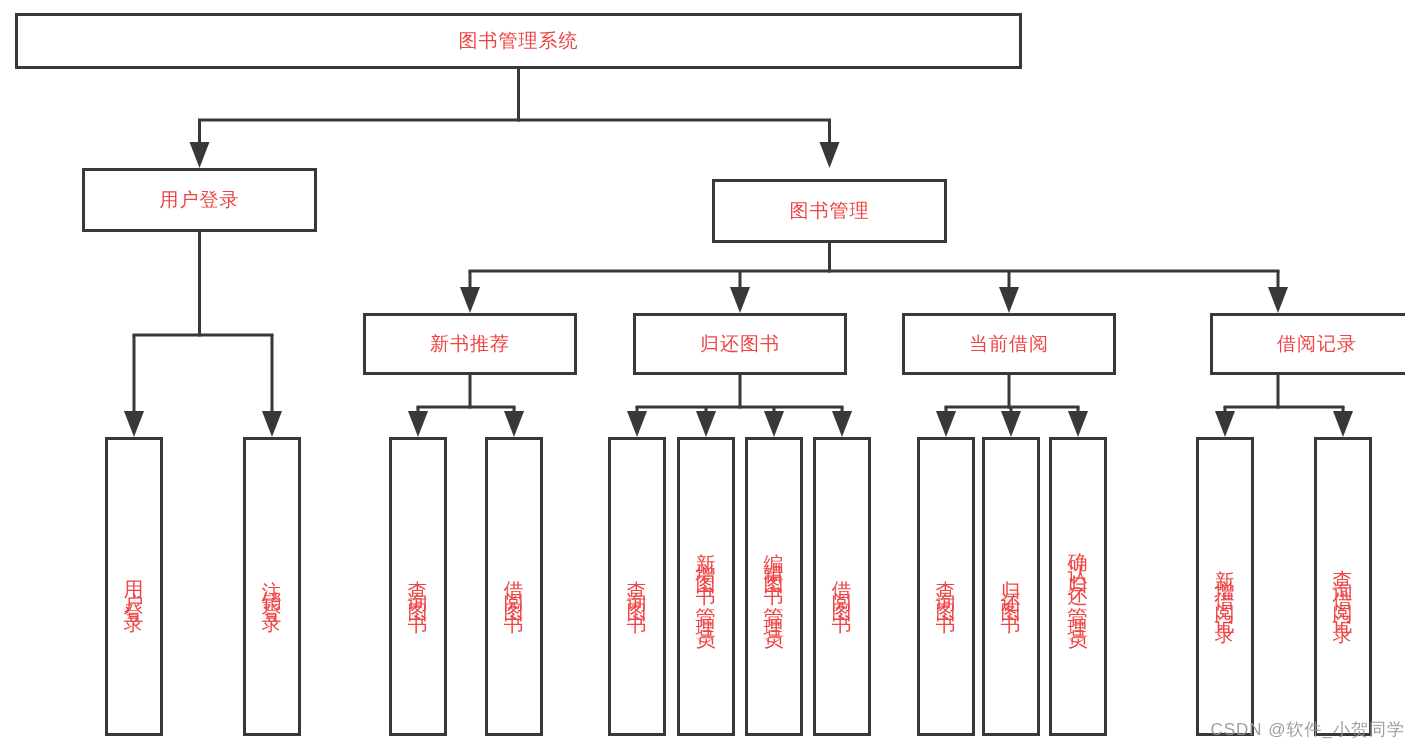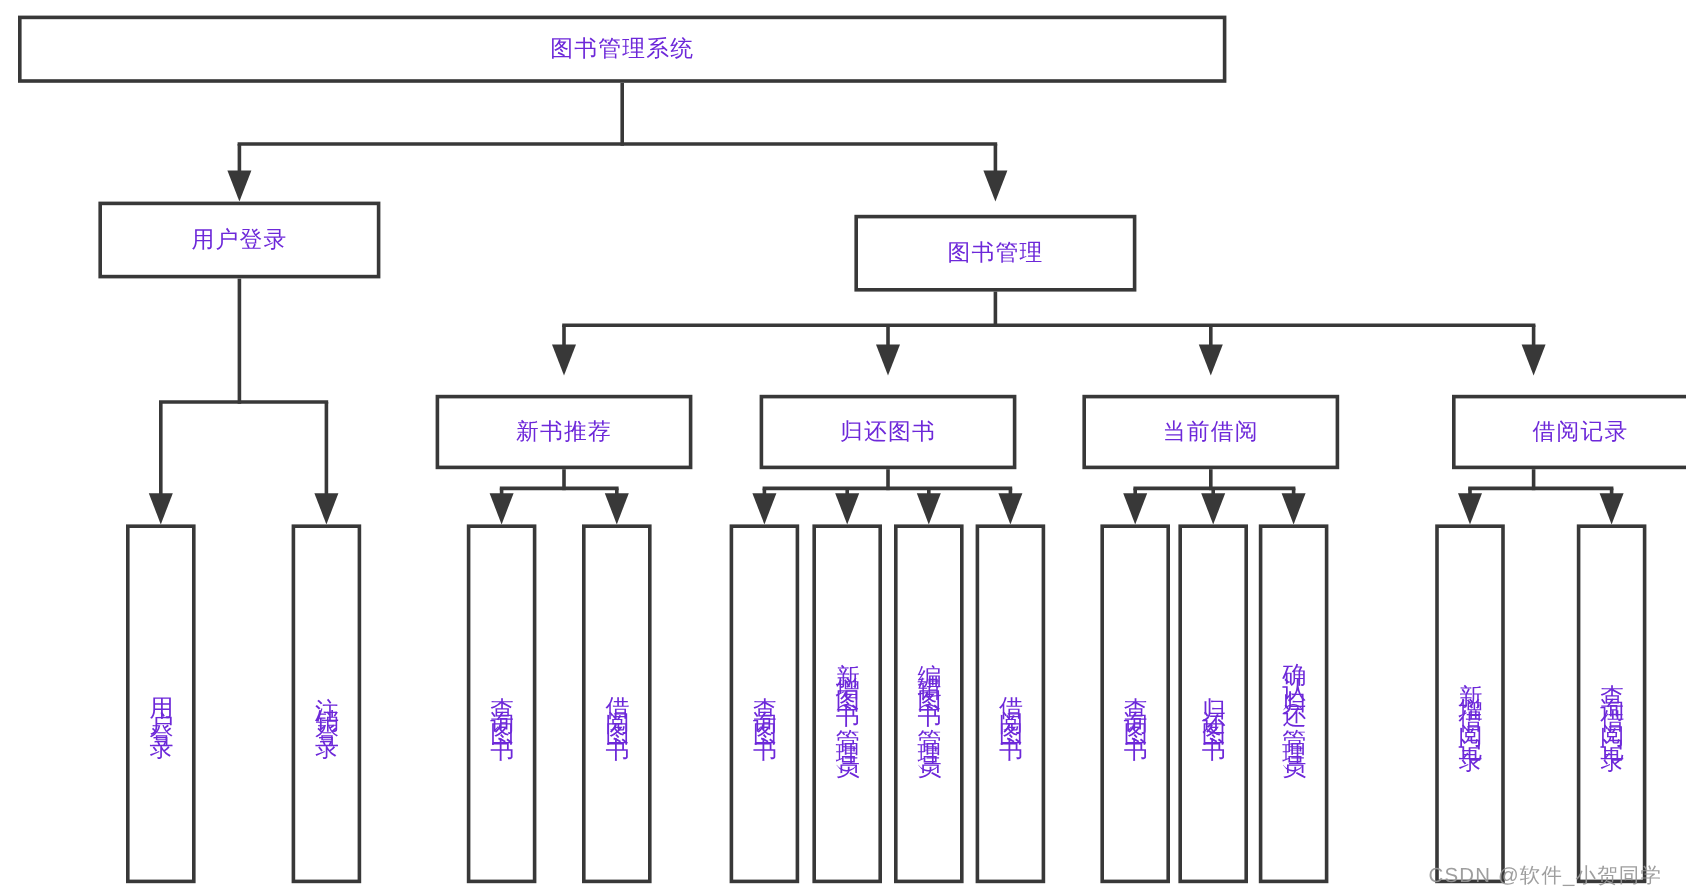--- a/index.html
+++ b/index.html
@@ -12,21 +12,21 @@
   }
   #connector-layer{position:absolute;left:0;top:0;}
   .node{
     position:absolute;
     background:#ffffff;
     border:3px solid #383838;
     box-sizing:border-box;
     display:flex;
     align-items:center;
     justify-content:center;
-    color:#6d28d9;
+    color:#ef4444;
     z-index:2;
     text-align:right;
   }
   .h-label{
     font-size:19px;
     letter-spacing:1px;
     white-space:nowrap;
   }
   .v-label{
     writing-mode:vertical-rl;
@@ -35,36 +35,36 @@
     letter-spacing:11px;
     line-height:1;
     white-space:nowrap;
   }
   
   .n-root{left:15px;top:13px;width:1007px;height:56px;}
   
   .n-l1a{left:82px;top:168px;width:235px;height:64px;}
   .n-l1b{left:712px;top:179px;width:235px;height:64px;}
   
-  .l2{top:329px;height:62px;width:214px;}
+  .l2{top:313px;height:62px;width:214px;}
   .n-l2a{left:363px;}
   .n-l2b{left:633px;}
   .n-l2c{left:902px;}
   .n-l2d{left:1171px;margin-left:39px;}
   
   .leaf{top:437px;height:299px;width:58px;}
   .n-a1{left:105px;} .n-a2{left:243px;}
   .n-b1{left:389px;} .n-b2{left:485px;}
   .n-c1{left:608px;} .n-c2{left:677px;} .n-c3{left:745px;} .n-c4{left:813px;}
   .n-d1{left:917px;} .n-d2{left:982px;} .n-d3{left:1049px;}
   .n-e1{left:1196px;} .n-e2{left:1314px;}
 
   #watermark{
     position:absolute;
-    right:20px;bottom:6px;
+    right:0;bottom:6px;
     font-size:17px;
     color:rgba(150,150,150,0.92);
     letter-spacing:1px;
     z-index:5;
     white-space:nowrap;
   }
   svg line{stroke:#383838;stroke-width:3;}
   svg polygon{fill:#383838;}
 </style>
 </head>

